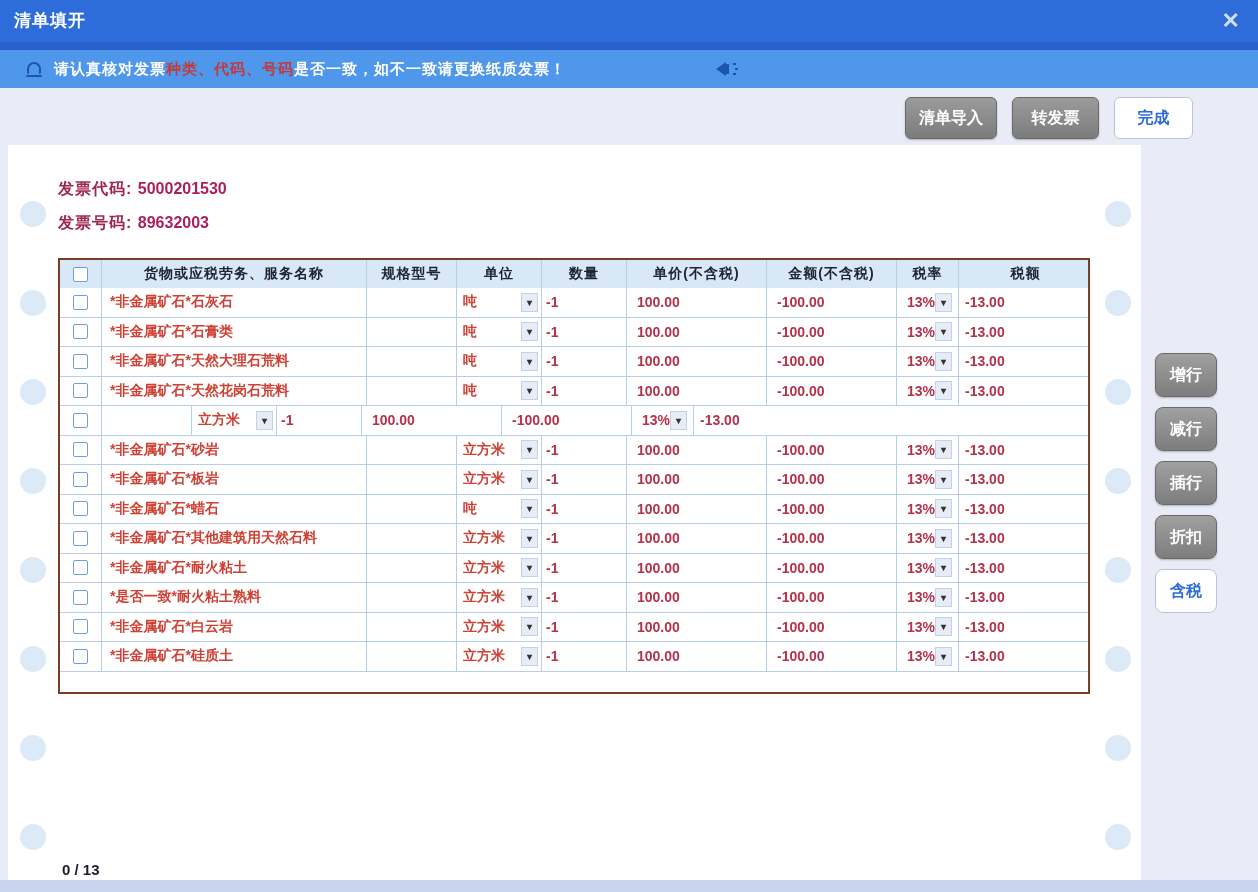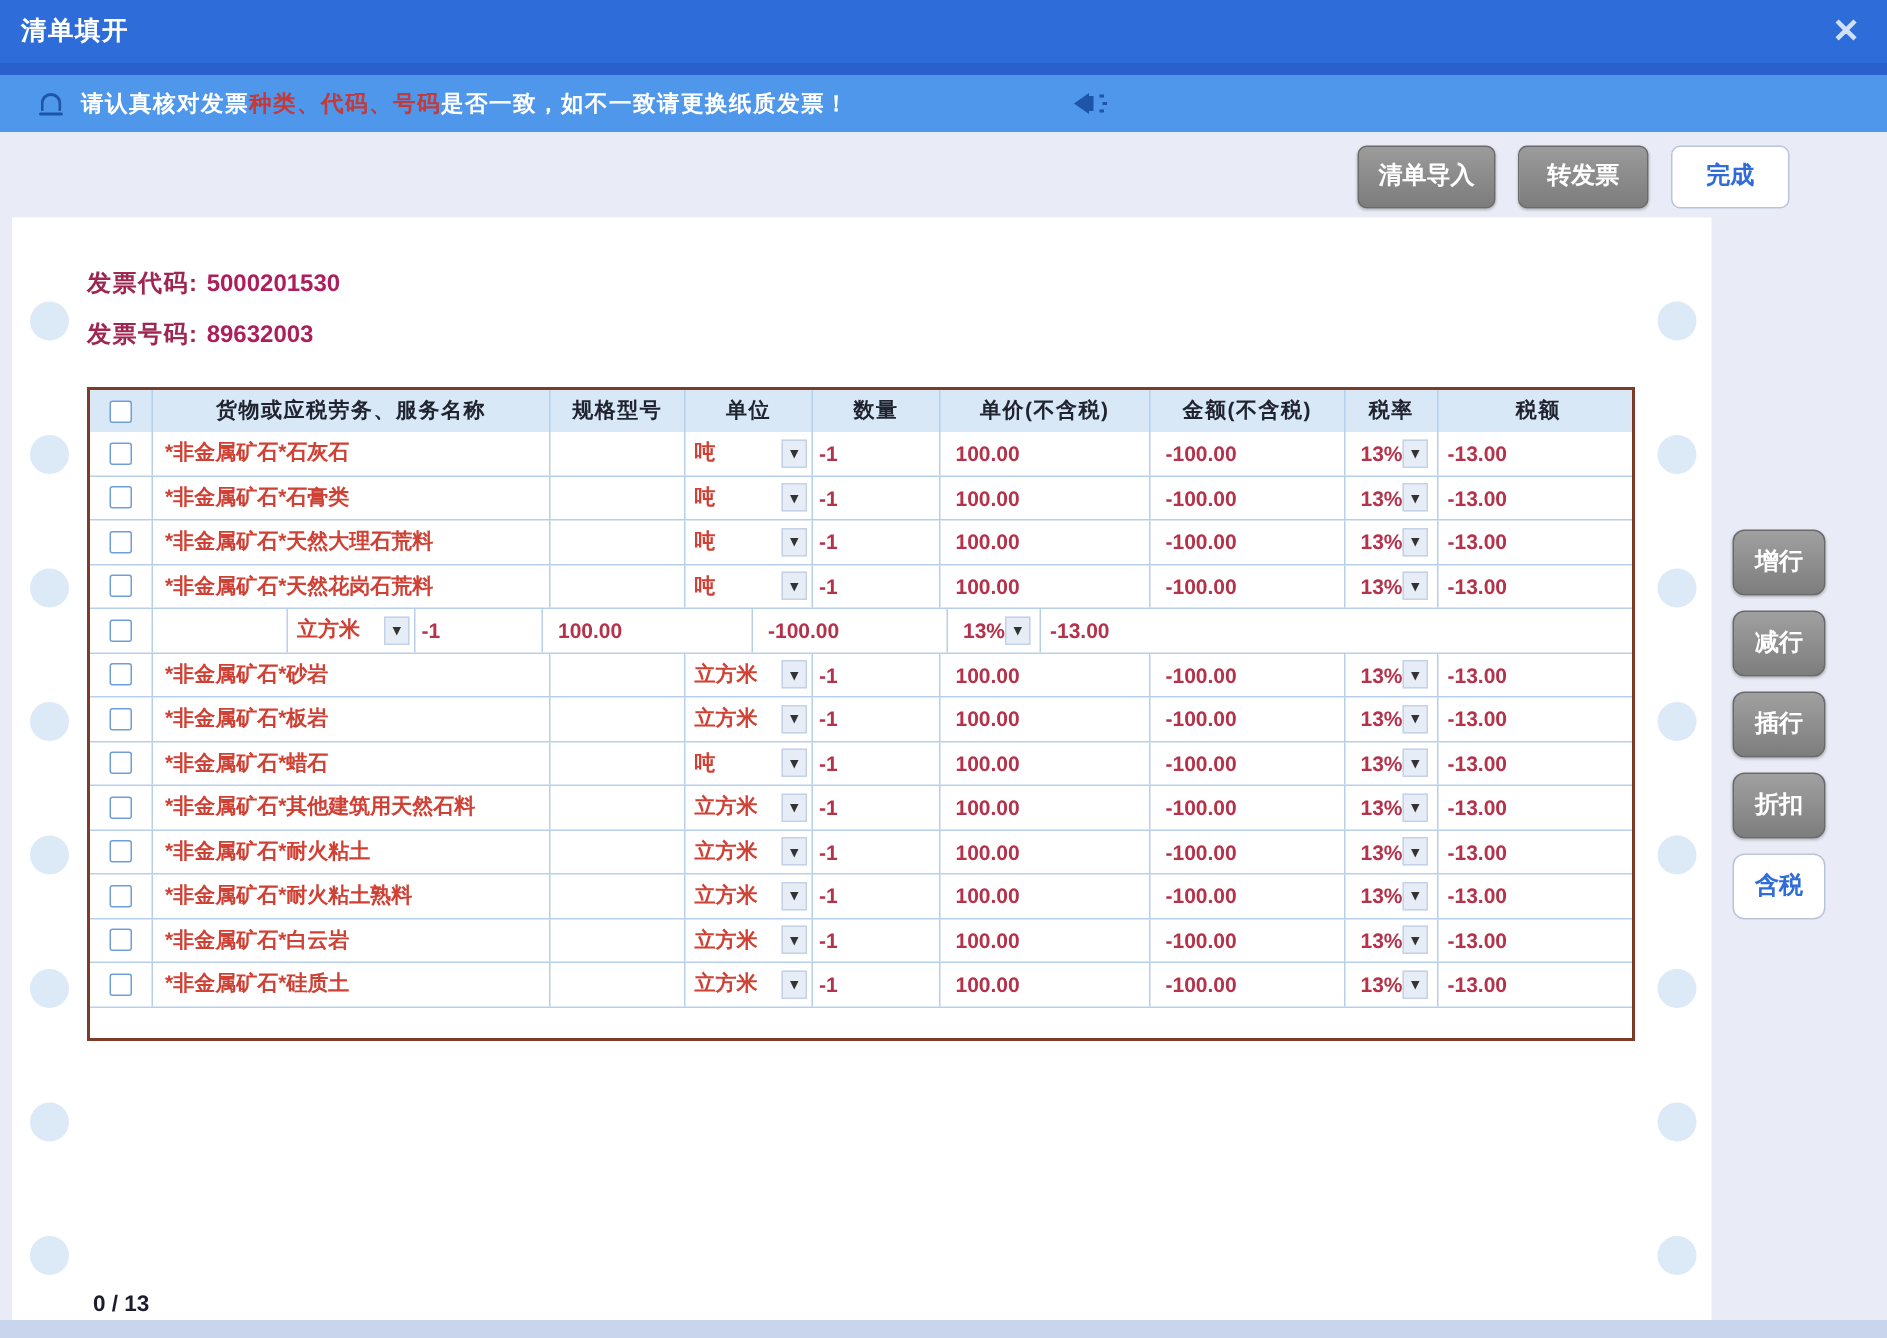--- a/index.html
+++ b/index.html
@@ -338,21 +338,21 @@
             <div class="tc c-rate">
               <div class="numred">13%</div>
               <div class="dd">▾</div>
             </div>
             <div class="tc c-tax numred">-13.00</div>
           </div>
           <div class="trow tbodyrow">
             <div class="tc c-chk">
               <div class="checkbox"></div>
             </div>
-            <div class="tc c-name red">*非金属矿石*耐火粘土熟料</div>
+            <div class="tc c-name red">*是否一致*耐火粘土熟料</div>
             <div class="tc c-spec"></div>
             <div class="tc c-unit">
               <div class="red">立方米</div>
               <div class="dd">▾</div>
             </div>
             <div class="tc c-qty numred">-1</div>
             <div class="tc c-price numred">100.00</div>
             <div class="tc c-amount numred">-100.00</div>
             <div class="tc c-rate">
               <div class="numred">13%</div>

